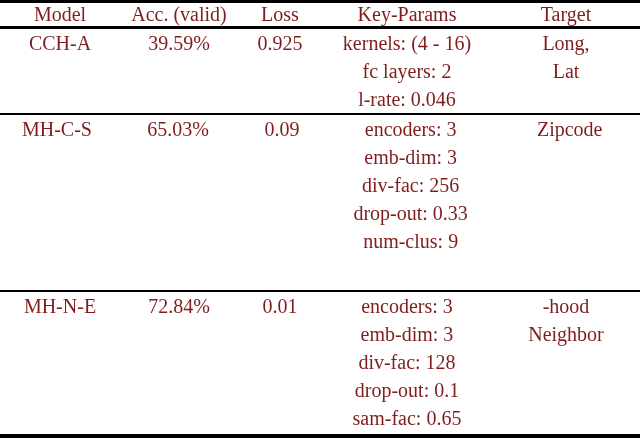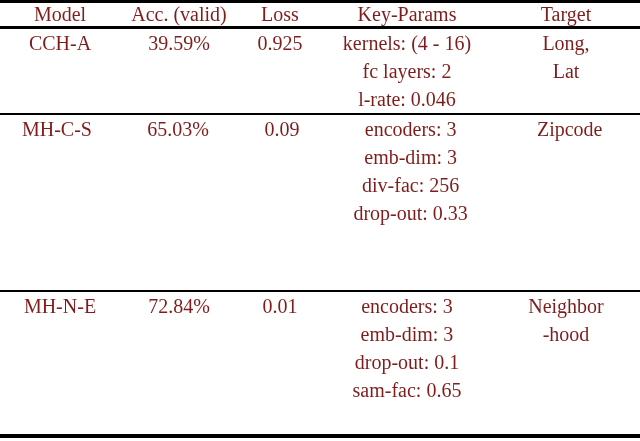--- a/index.html
+++ b/index.html
@@ -84,39 +84,41 @@
 
   <div class="row row-2">
     <div class="cell col-model">MH-C-S</div>
     <div class="cell col-acc">65.03%</div>
     <div class="cell col-loss">0.09</div>
     <div class="cell col-params">
       <div class="line">encoders: 3</div>
       <div class="line">emb-dim: 3</div>
       <div class="line">div-fac: 256</div>
       <div class="line">drop-out: 0.33</div>
+      <div class="line">num-clus: 9</div>
     </div>
     <div class="cell col-target">
       <div class="line">Zipcode</div>
     </div>
   </div>
 
   <div class="rule rule-sep"></div>
 
   <div class="row row-3">
     <div class="cell col-model">MH-N-E</div>
     <div class="cell col-acc">72.84%</div>
     <div class="cell col-loss">0.01</div>
     <div class="cell col-params">
       <div class="line">encoders: 3</div>
       <div class="line">emb-dim: 3</div>
+      <div class="line">div-fac: 128</div>
       <div class="line">drop-out: 0.1</div>
       <div class="line">sam-fac: 0.65</div>
     </div>
     <div class="cell col-target">
+      <div class="line">-hood</div>
       <div class="line">Neighbor</div>
-      <div class="line">-hood</div>
     </div>
   </div>
 
   <div class="rule rule-bottom"></div>
 
 </div>
 
 </body></html>

